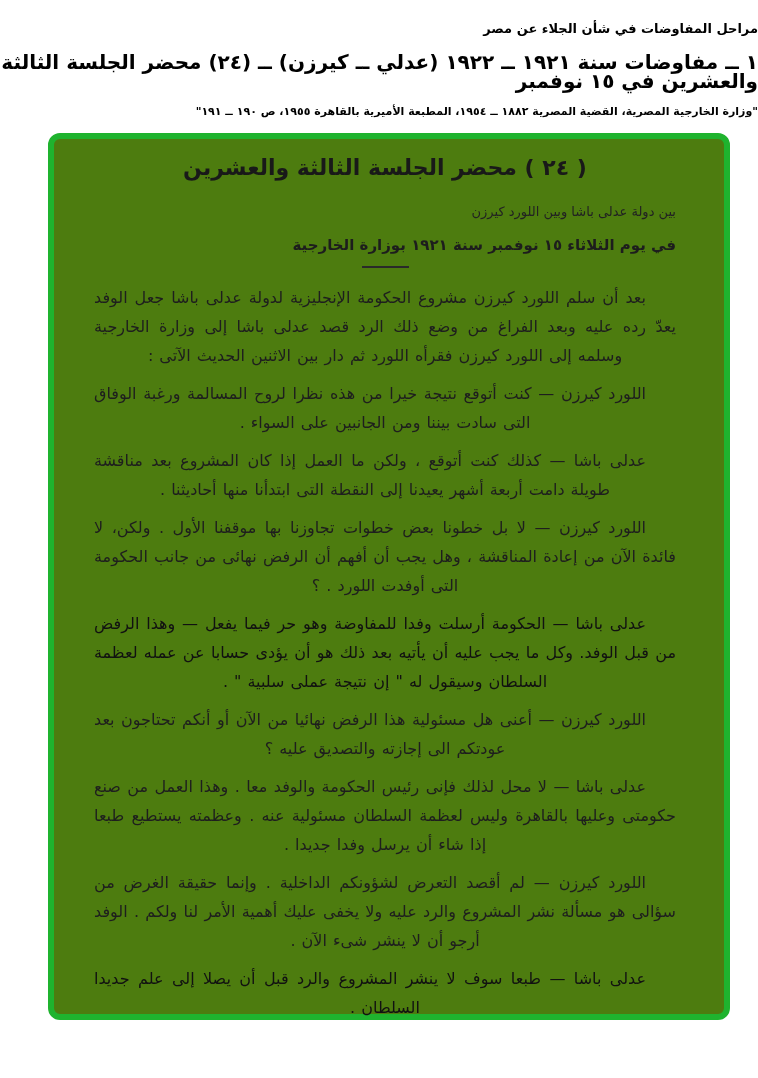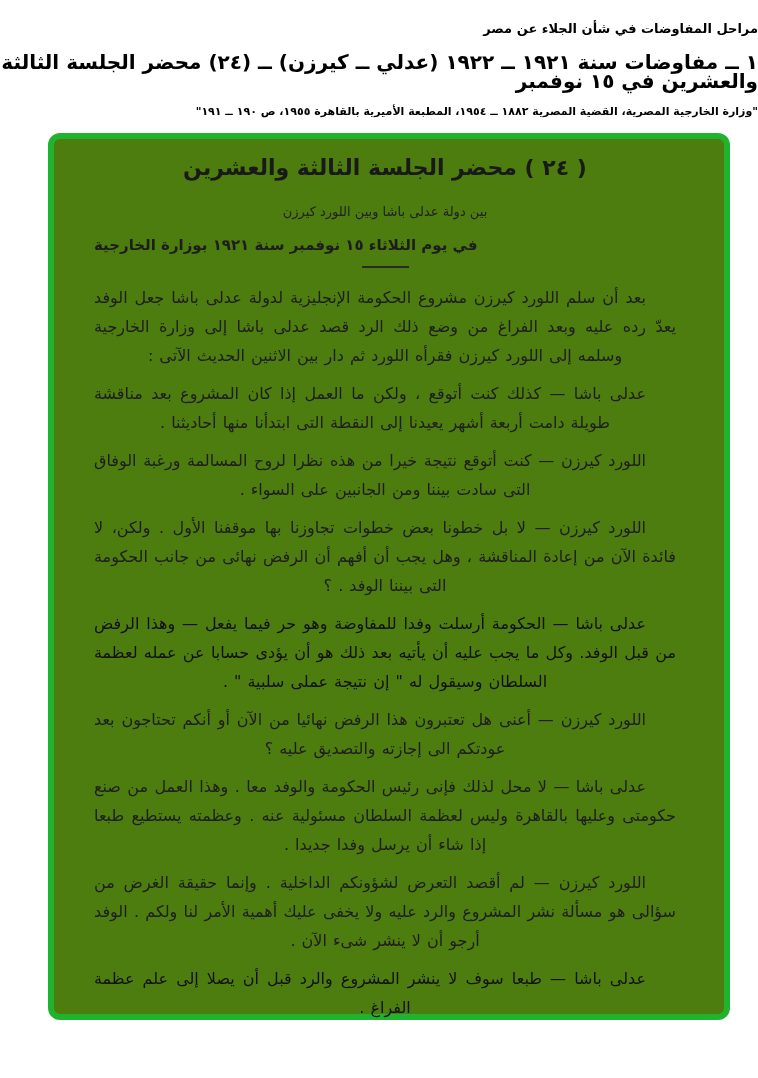--- a/index.html
+++ b/index.html
@@ -55,29 +55,28 @@
     margin-left: 10px;
   }
   .doc-title {
     text-align: center;
     font-size: 22px;
     font-weight: bold;
     line-height: 30px;
     color: #191919;
   }
   .doc-subtitle {
-    text-align: center;
     font-size: 13px;
     font-weight: 500;
     line-height: 17px;
     margin-top: 20px;
     color: #222222;
   }
   .doc-date {
-    text-align: left;
+    text-align: right;
     font-size: 15px;
     font-weight: 600;
     line-height: 19px;
     margin-top: 16px;
     color: #1d1d1d;
   }
   .divider {
     width: 47px;
     height: 2px;
     background: #2a2a2a;
@@ -111,22 +110,22 @@
   <div class="header-line3">"وزارة الخارجية المصرية، القضية المصرية ١٨٨٢ ــ ١٩٥٤، المطبعة الأميرية بالقاهرة ١٩٥٥، ص ١٩٠ ــ ١٩١"</div>
 </div>
 
 <div class="frame">
   <div class="doc-title">( ٢٤ ) محضر الجلسة الثالثة والعشرين</div>
   <div class="doc-subtitle">بين دولة عدلى باشا وبين اللورد كيرزن</div>
   <div class="doc-date">في يوم الثلاثاء ١٥ نوفمبر سنة ١٩٢١ بوزارة الخارجية</div>
   <div class="divider"></div>
   <div class="doc-body">
     <p>بعد أن سلم اللورد كيرزن مشروع الحكومة الإنجليزية لدولة عدلى باشا جعل الوفد يعدّ رده عليه وبعد الفراغ من وضع ذلك الرد قصد عدلى باشا إلى وزارة الخارجية وسلمه إلى اللورد كيرزن فقرأه اللورد ثم دار بين الاثنين الحديث الآتى :</p>
+    <p>اللورد كيرزن — كنت أتوقع نتيجة خيرا من هذه نظرا لروح المسالمة ورغبة الوفاق التى سادت بيننا ومن الجانبين على السواء .</p>
     <p>عدلى باشا — كذلك كنت أتوقع ، ولكن ما العمل إذا كان المشروع بعد مناقشة طويلة دامت أربعة أشهر يعيدنا إلى النقطة التى ابتدأنا منها أحاديثنا .</p>
-    <p>اللورد كيرزن — كنت أتوقع نتيجة خيرا من هذه نظرا لروح المسالمة ورغبة الوفاق التى سادت بيننا ومن الجانبين على السواء .</p>
-    <p>اللورد كيرزن — لا بل خطونا بعض خطوات تجاوزنا بها موقفنا الأول . ولكن، لا فائدة الآن من إعادة المناقشة ، وهل يجب أن أفهم أن الرفض نهائى من جانب الحكومة التى بيننا الوفد . ؟</p>
+    <p>اللورد كيرزن — لا بل خطونا بعض خطوات تجاوزنا بها موقفنا الأول . ولكن، لا فائدة الآن من إعادة المناقشة ، وهل يجب أن أفهم أن الرفض نهائى من جانب الحكومة التى أوفدت اللورد . ؟</p>
     <p class="bold">عدلى باشا — الحكومة أرسلت وفدا للمفاوضة وهو حر فيما يفعل — وهذا الرفض من قبل الوفد. وكل ما يجب عليه أن يأتيه بعد ذلك هو أن يؤدى حسابا عن عمله لعظمة السلطان وسيقول له " إن نتيجة عملى سلبية " .</p>
-    <p>اللورد كيرزن — أعنى هل تعتبرون هذا الرفض نهائيا من الآن أو أنكم تحتاجون بعد عودتكم الى إجازته والتصديق عليه ؟</p>
+    <p>اللورد كيرزن — أعنى هل مسئولية هذا الرفض نهائيا من الآن أو أنكم تحتاجون بعد عودتكم الى إجازته والتصديق عليه ؟</p>
     <p>عدلى باشا — لا محل لذلك فإنى رئيس الحكومة والوفد معا . وهذا العمل من صنع حكومتى وعليها بالقاهرة وليس لعظمة السلطان مسئولية عنه . وعظمته يستطيع طبعا إذا شاء أن يرسل وفدا جديدا .</p>
     <p>اللورد كيرزن — لم أقصد التعرض لشؤونكم الداخلية . وإنما حقيقة الغرض من سؤالى هو مسألة نشر المشروع والرد عليه ولا يخفى عليك أهمية الأمر لنا ولكم . الوفد أرجو أن لا ينشر شىء الآن .</p>
-    <p class="bold">عدلى باشا — طبعا سوف لا ينشر المشروع والرد قبل أن يصلا إلى علم عظمة الفراغ .</p>
+    <p class="bold">عدلى باشا — طبعا سوف لا ينشر المشروع والرد قبل أن يصلا إلى علم جديدا السلطان .</p>
   </div>
 </div>
 
 </body></html>

